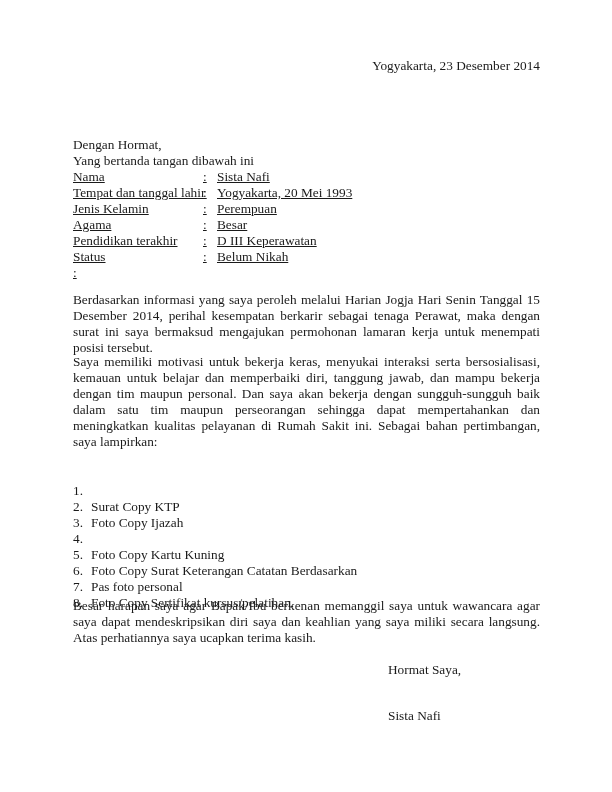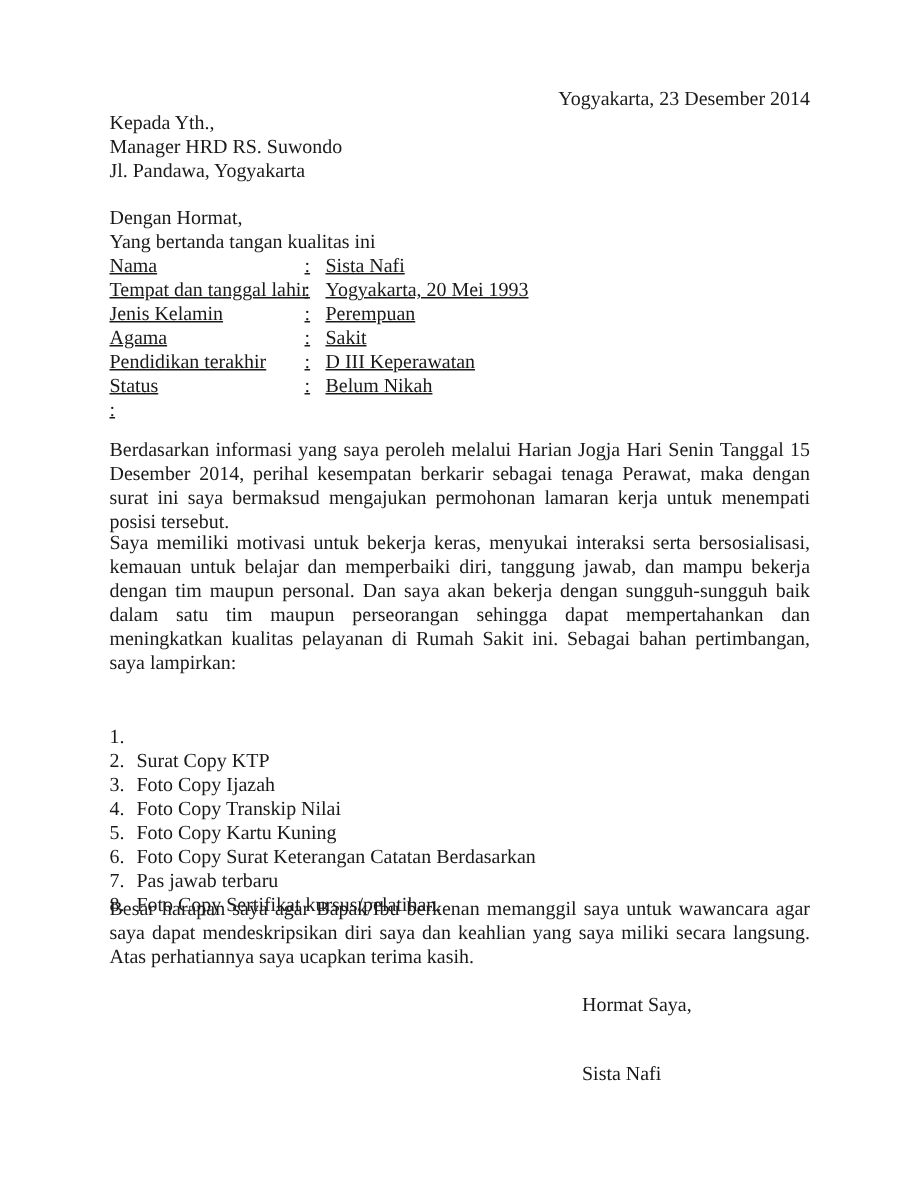--- a/index.html
+++ b/index.html
@@ -27,29 +27,24 @@
     .p3 { top: 598px; }
     .closing { position: absolute; left: 388px; top: 662px; white-space: nowrap; }
     .signer { position: absolute; left: 388px; top: 708px; white-space: nowrap; }
   </style>
 </head>
 <body>
 
 <div class="page">
   <div class="date">Yogyakarta, 23 Desember 2014</div>
 
-  <div class="recipient">
-    <div>Kepada Yth.,</div>
-    <div>Manager HRD RS. Suwondo</div>
-    <div>Jl. Pandawa, Yogyakarta</div>
-  </div>
 
   <div class="greet">
     <div>Dengan Hormat,</div>
-    <div>Yang bertanda tangan kualitas ini</div>
+    <div>Yang bertanda tangan dibawah ini</div>
   </div>
 
   <div class="info">
     <div class="row">
         <span class="lbl">Nama</span>
         <span class="colon">:</span>
         <span>Sista Nafi</span>
       </div>
     <div class="row">
         <span class="lbl">Tempat dan tanggal lahir</span>
@@ -57,21 +52,21 @@
         <span>Yogyakarta, 20 Mei 1993</span>
       </div>
     <div class="row">
         <span class="lbl">Jenis Kelamin</span>
         <span class="colon">:</span>
         <span>Perempuan</span>
       </div>
     <div class="row">
         <span class="lbl">Agama</span>
         <span class="colon">:</span>
-        <span>Sakit</span>
+        <span>Besar</span>
       </div>
     <div class="row">
         <span class="lbl">Pendidikan terakhir</span>
         <span class="colon">:</span>
         <span>D III Keperawatan</span>
       </div>
     <div class="row">
         <span class="lbl">Status</span>
         <span class="colon">:</span>
         <span>Belum Nikah</span>
@@ -91,33 +86,32 @@
     <div class="item">
         <span class="num">2.</span>
         <span>Surat Copy KTP</span>
       </div>
     <div class="item">
         <span class="num">3.</span>
         <span>Foto Copy Ijazah</span>
       </div>
     <div class="item">
         <span class="num">4.</span>
-        <span>Foto Copy Transkip Nilai</span>
       </div>
     <div class="item">
         <span class="num">5.</span>
         <span>Foto Copy Kartu Kuning</span>
       </div>
     <div class="item">
         <span class="num">6.</span>
         <span>Foto Copy Surat Keterangan Catatan Berdasarkan</span>
       </div>
     <div class="item">
         <span class="num">7.</span>
-        <span>Pas jawab terbaru</span>
+        <span>Pas foto personal</span>
       </div>
     <div class="item">
         <span class="num">8.</span>
         <span>Foto Copy Sertifikat kursus/pelatihan.</span>
       </div>
   </div>
 
   <div class="para p3">Besar harapan saya agar Bapak/Ibu berkenan memanggil saya untuk wawancara agar saya dapat mendeskripsikan diri saya dan keahlian yang saya miliki secara langsung. Atas perhatiannya saya ucapkan terima kasih.</div>
 
   <div class="closing">Hormat Saya,</div>

